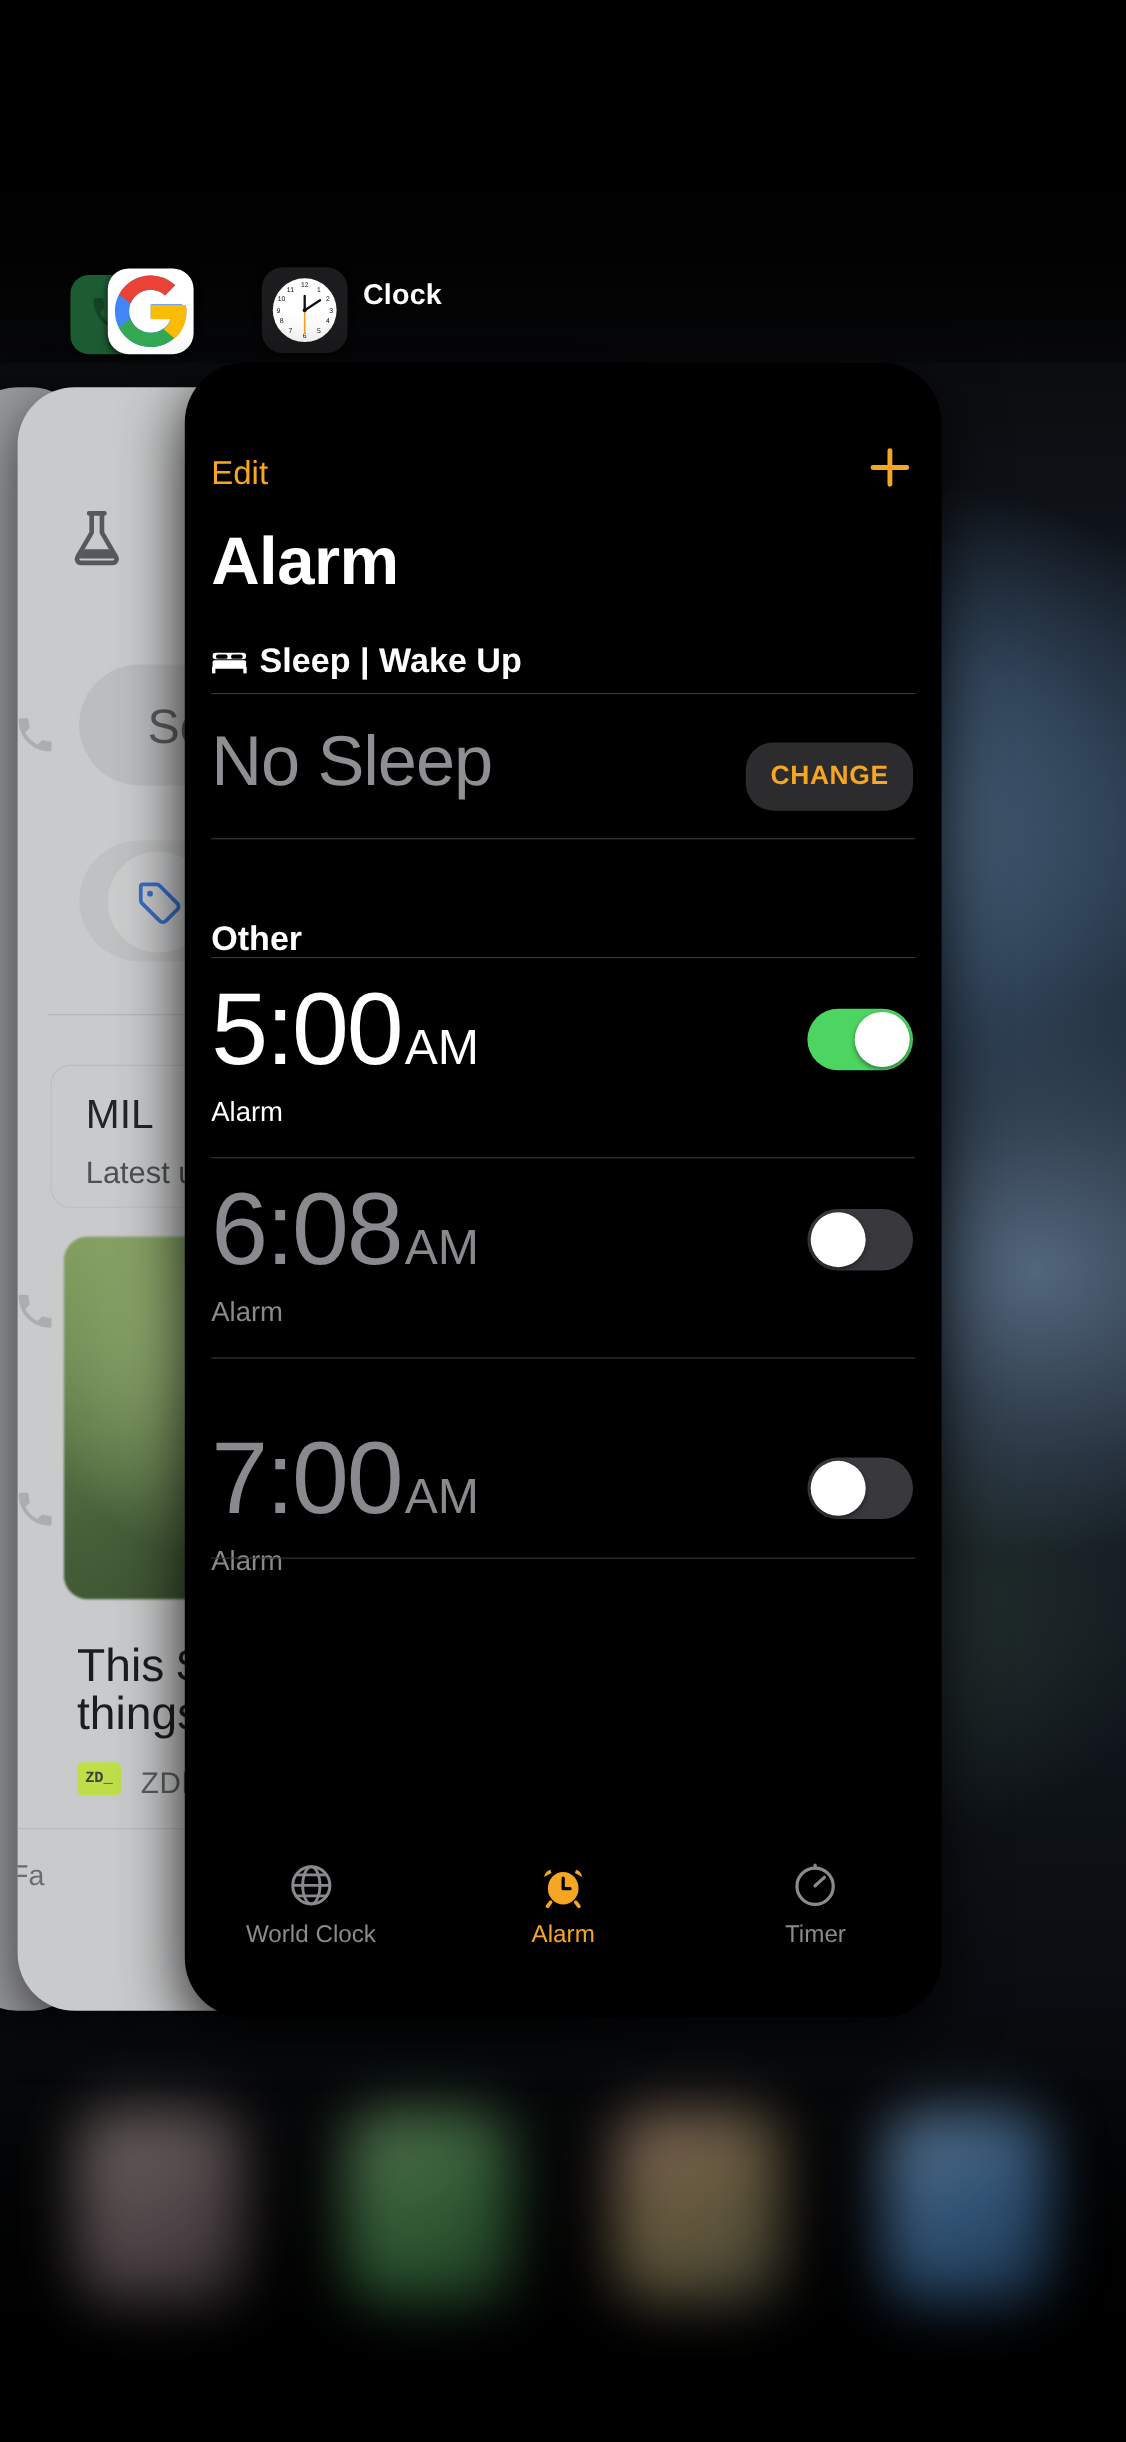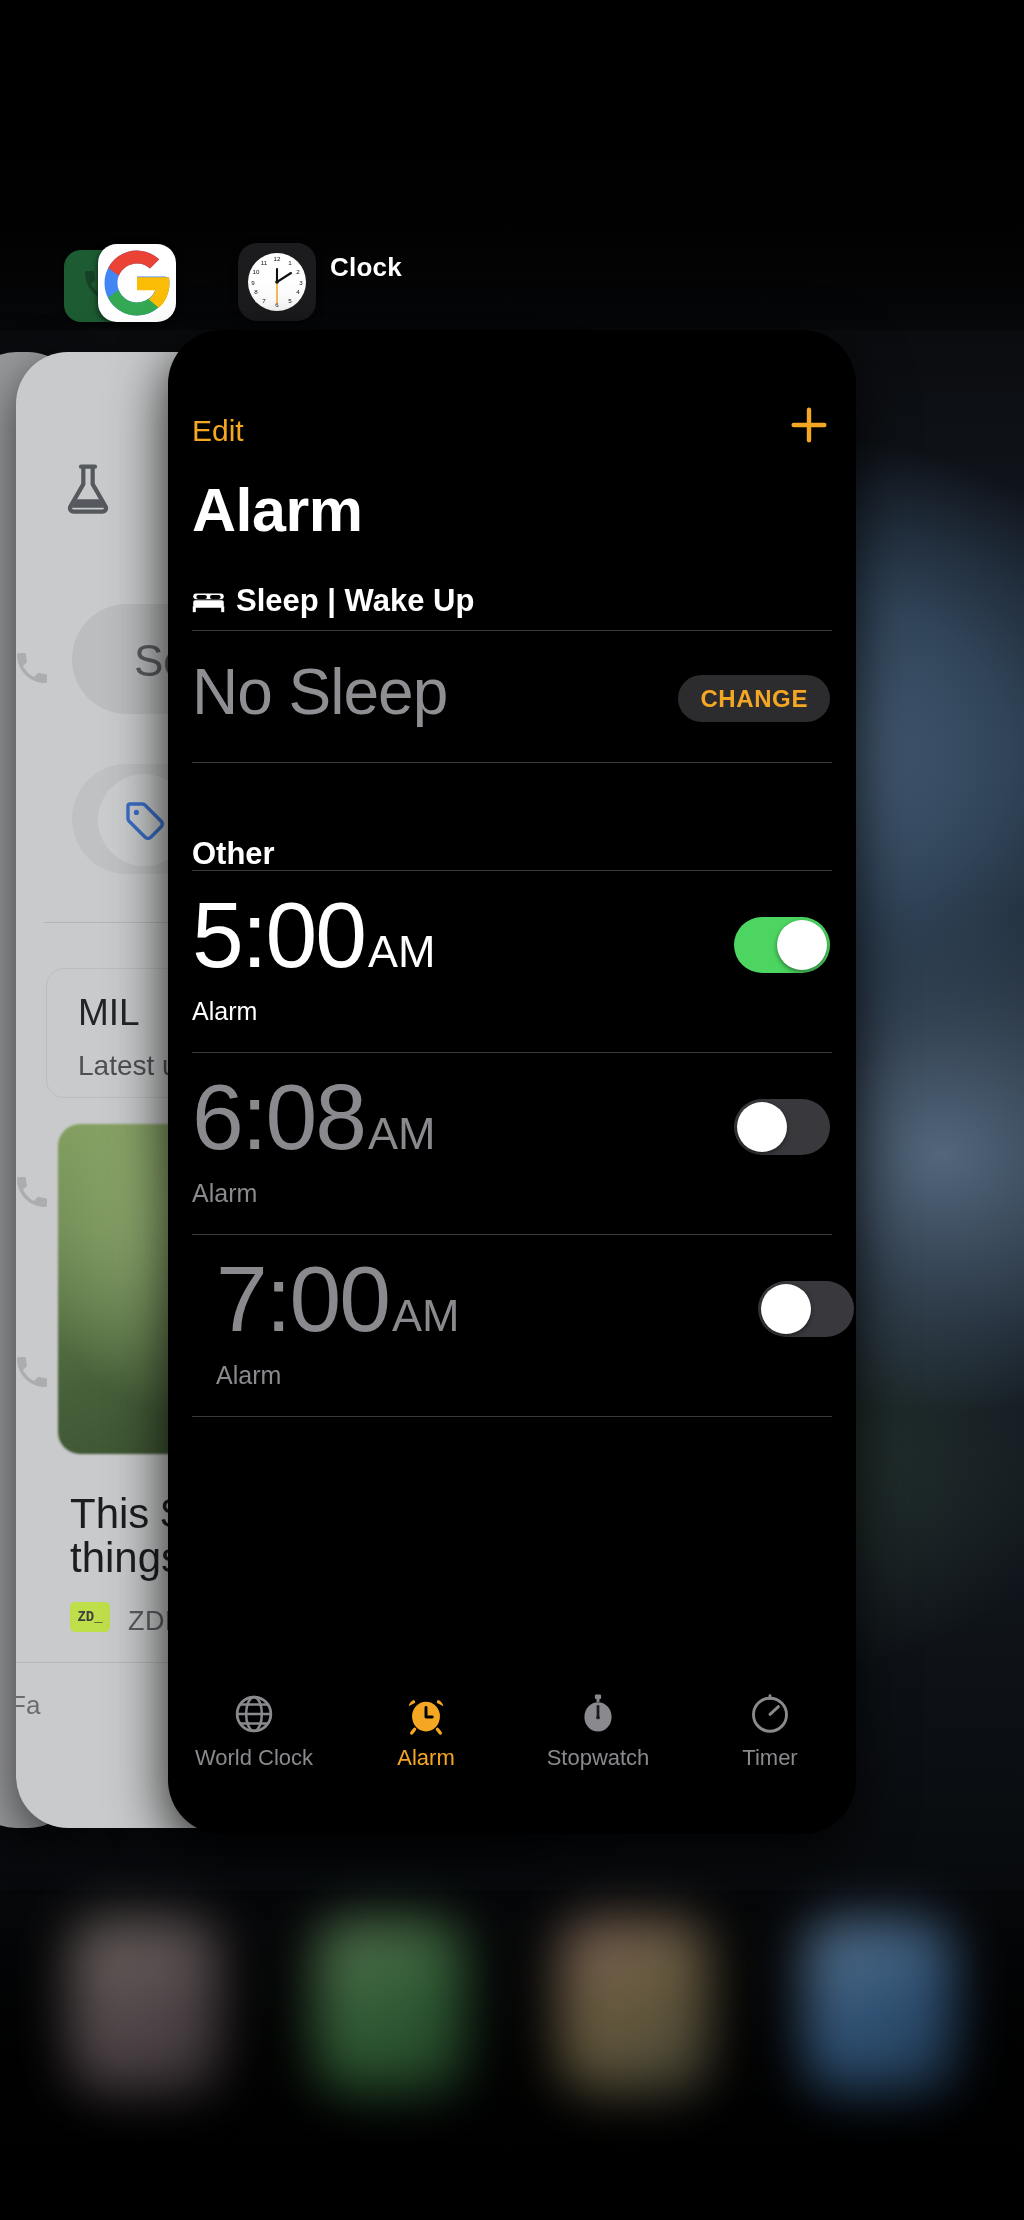--- a/index.html
+++ b/index.html
@@ -316,21 +316,21 @@
     position: absolute;
     left: 24px; top: 20px;
     font-size: 64px;
     color: #8e8e93;
     font-weight: 300;
     letter-spacing: -1px;
   }
   .cc-change-btn {
     position: absolute;
     right: 26px; top: 40px;
-    height: 47px;
+    height: 62px;
     padding: 0 22px;
     background: #2c2c2e;
     border-radius: 25px;
     display: flex;
     align-items: center;
     justify-content: center;
     font-size: 24px;
     font-weight: 700;
     color: #f5a623;
     letter-spacing: .6px;
@@ -570,21 +570,21 @@
       <span class="big">6:08</span>
       <span class="mer">AM</span>
     </div>
     <div class="alarm-sub">Alarm</div>
     <div class="toggle off">
       <div class="knob"></div>
     </div>
   </div>
   <div class="cc-hr" style="top:904px;"></div>
 
-  <div class="alarm-row off" style="top:905px;margin-left:24px;">
+  <div class="alarm-row off" style="top:949px;">
     <div class="alarm-time">
       <span class="big">7:00</span>
       <span class="mer">AM</span>
     </div>
     <div class="alarm-sub">Alarm</div>
     <div class="toggle off">
       <div class="knob"></div>
     </div>
   </div>
   <div class="cc-hr" style="top:1086px;"></div>
@@ -605,30 +605,20 @@
       <svg class="cc-tab-icon" viewBox="0 0 24 24">
         <ellipse cx="12" cy="13.4" rx="7.6" ry="8.1" fill="#f5a623"></ellipse>
         <path d="M5.6 4.2c-1.6.4-2.8 1.9-3 3.6 1.1-.6 2.3-1.4 3.6-2z" fill="#f5a623"></path>
         <path d="M18.4 4.2c1.6.4 2.8 1.9 3 3.6-1.1-.6-2.3-1.4-3.6-2z" fill="#f5a623"></path>
         <path d="M5.8 20.3l-1.6 2.1M18.2 20.3l1.6 2.1" stroke="#f5a623" stroke-width="1.8" stroke-linecap="round"></path>
         <path d="M12 8.4v5.2h3.4" fill="none" stroke="#000" stroke-width="1.6" stroke-linecap="round" stroke-linejoin="round"></path>
       </svg>
       <span class="cc-tab-label">Alarm</span>
     </div>
 
-    <div class="cc-tab">
-      <svg class="cc-tab-icon" viewBox="0 0 24 24">
-        <ellipse cx="12" cy="13.6" rx="7.4" ry="8" fill="#8a8a8e"></ellipse>
-        <rect x="10.3" y="1.4" width="3.4" height="2.4" rx="0.7" fill="#8a8a8e"></rect>
-        <rect x="11.2" y="3.2" width="1.6" height="2.2" fill="#8a8a8e"></rect>
-        <path d="M12 7.8v6" stroke="#1c1c1e" stroke-width="1.5" stroke-linecap="round"></path>
-        <circle cx="12" cy="13.9" r="1" fill="#1c1c1e"></circle>
-      </svg>
-      <span class="cc-tab-label">Stopwatch</span>
-    </div>
 
     <div class="cc-tab">
       <svg class="cc-tab-icon" viewBox="0 0 24 24">
         <path d="M12 3.4a9 9 0 1 0 0 18 9 9 0 0 0 0-18" fill="none" stroke="#8a8a8e" stroke-width="1.6" stroke-linecap="round"></path>
         <path d="M12 3.4V2" stroke="#8a8a8e" stroke-width="1.6" stroke-linecap="round"></path>
         <path d="M12 12.2l4.6-4.2" stroke="#8a8a8e" stroke-width="1.6" stroke-linecap="round"></path>
       </svg>
       <span class="cc-tab-label">Timer</span>
     </div>
 

